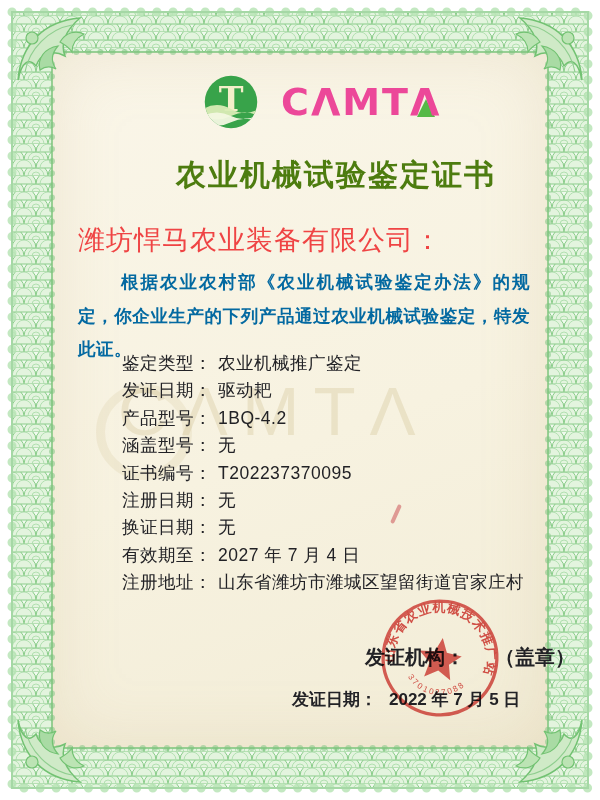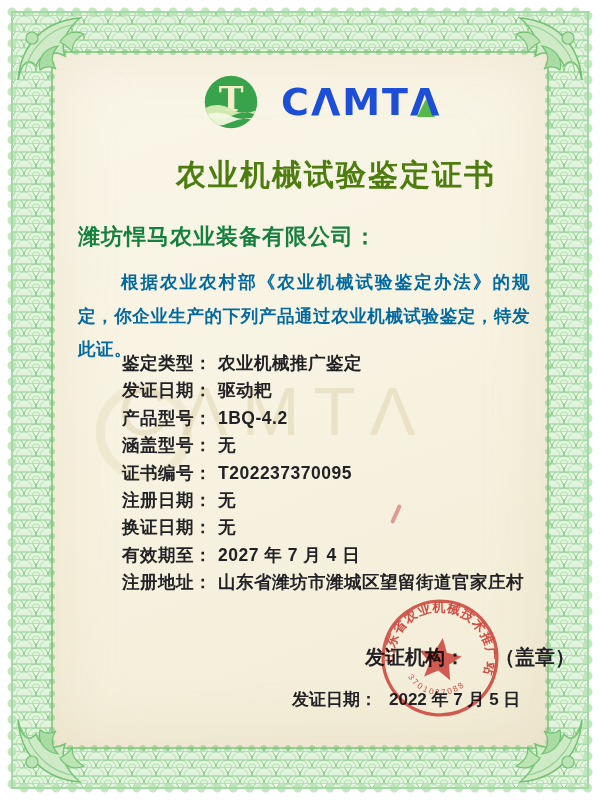--- a/index.html
+++ b/index.html
@@ -11,39 +11,39 @@
   .frame{position:absolute;left:0;top:0;}
   
   .wm-text{position:absolute;left:118px;top:372px;width:420px;text-align:left;
     font-size:69px;font-weight:normal;letter-spacing:14px;color:rgba(206,188,140,.30);
     font-family:"Liberation Sans",sans-serif;user-select:none;}
   .wm-emblem{position:absolute;left:96px;top:384px;width:78px;height:78px;border-radius:50%;
     border:9px solid rgba(206,188,140,.18);}
   
   .logo-row{position:absolute;left:203px;top:74px;display:flex;align-items:center;gap:22px;}
   .logo-text{display:flex;align-items:center;font-weight:bold;font-size:38px;line-height:1;
-    color:#1d4ed8;letter-spacing:2px;font-family:"DejaVu Sans","Liberation Sans",sans-serif;justify-content:center;}
+    color:#ec4899;letter-spacing:2px;font-family:"DejaVu Sans","Liberation Sans",sans-serif;justify-content:center;}
   .accent{position:relative;display:inline-block;}
   .accent .tri{position:absolute;left:7px;bottom:4px;width:0;height:0;
     border-left:9px solid transparent;border-right:9px solid transparent;
     border-bottom:18px solid #56b947;z-index:0;}
   .accent .glyph{position:relative;z-index:1;}
   
   .title{position:absolute;left:0;top:155px;width:600px;text-align:center;
     font-family:"DejaVu Serif","Liberation Serif",serif;font-weight:bold;
     font-size:30px;letter-spacing:2px;color:#4d7c0f;padding-left:36px;}
   
-  .recipient{position:absolute;left:78px;top:222px;font-size:22px;font-weight:bold;
-    color:#15803d;letter-spacing:1px;}
+  .recipient{position:absolute;left:78px;top:222px;font-size:27px;font-weight:normal;
+    color:#ef4444;letter-spacing:1px;}
   .body-par{position:absolute;left:78px;top:266px;width:452px;font-size:17.5px;
     font-weight:bold;color:#0369a1;line-height:33.5px;text-indent:2.45em;
     text-align:justify;letter-spacing:.5px;}
   
   .fields{position:absolute;left:122px;top:351px;}
-  .field-row{height:27.4px;font-size:17.5px;font-weight:bold;color:#222226;
+  .field-row{height:27.4px;font-size:17.5px;font-weight:normal;color:#222226;
     letter-spacing:.5px;white-space:nowrap;}
   .field-row .fvalue{margin-left:6px;}
   
   .issuer-line{position:absolute;left:365px;top:644px;font-size:20px;font-weight:bold;
     color:#222226;white-space:nowrap;}
   .issuer-line .seal-note{margin-left:30px;}
   .date-line{position:absolute;left:292px;top:688px;font-size:17px;font-weight:bold;
     color:#222226;white-space:nowrap;}
   .date-line .dvalue{margin-left:12px;}
   

